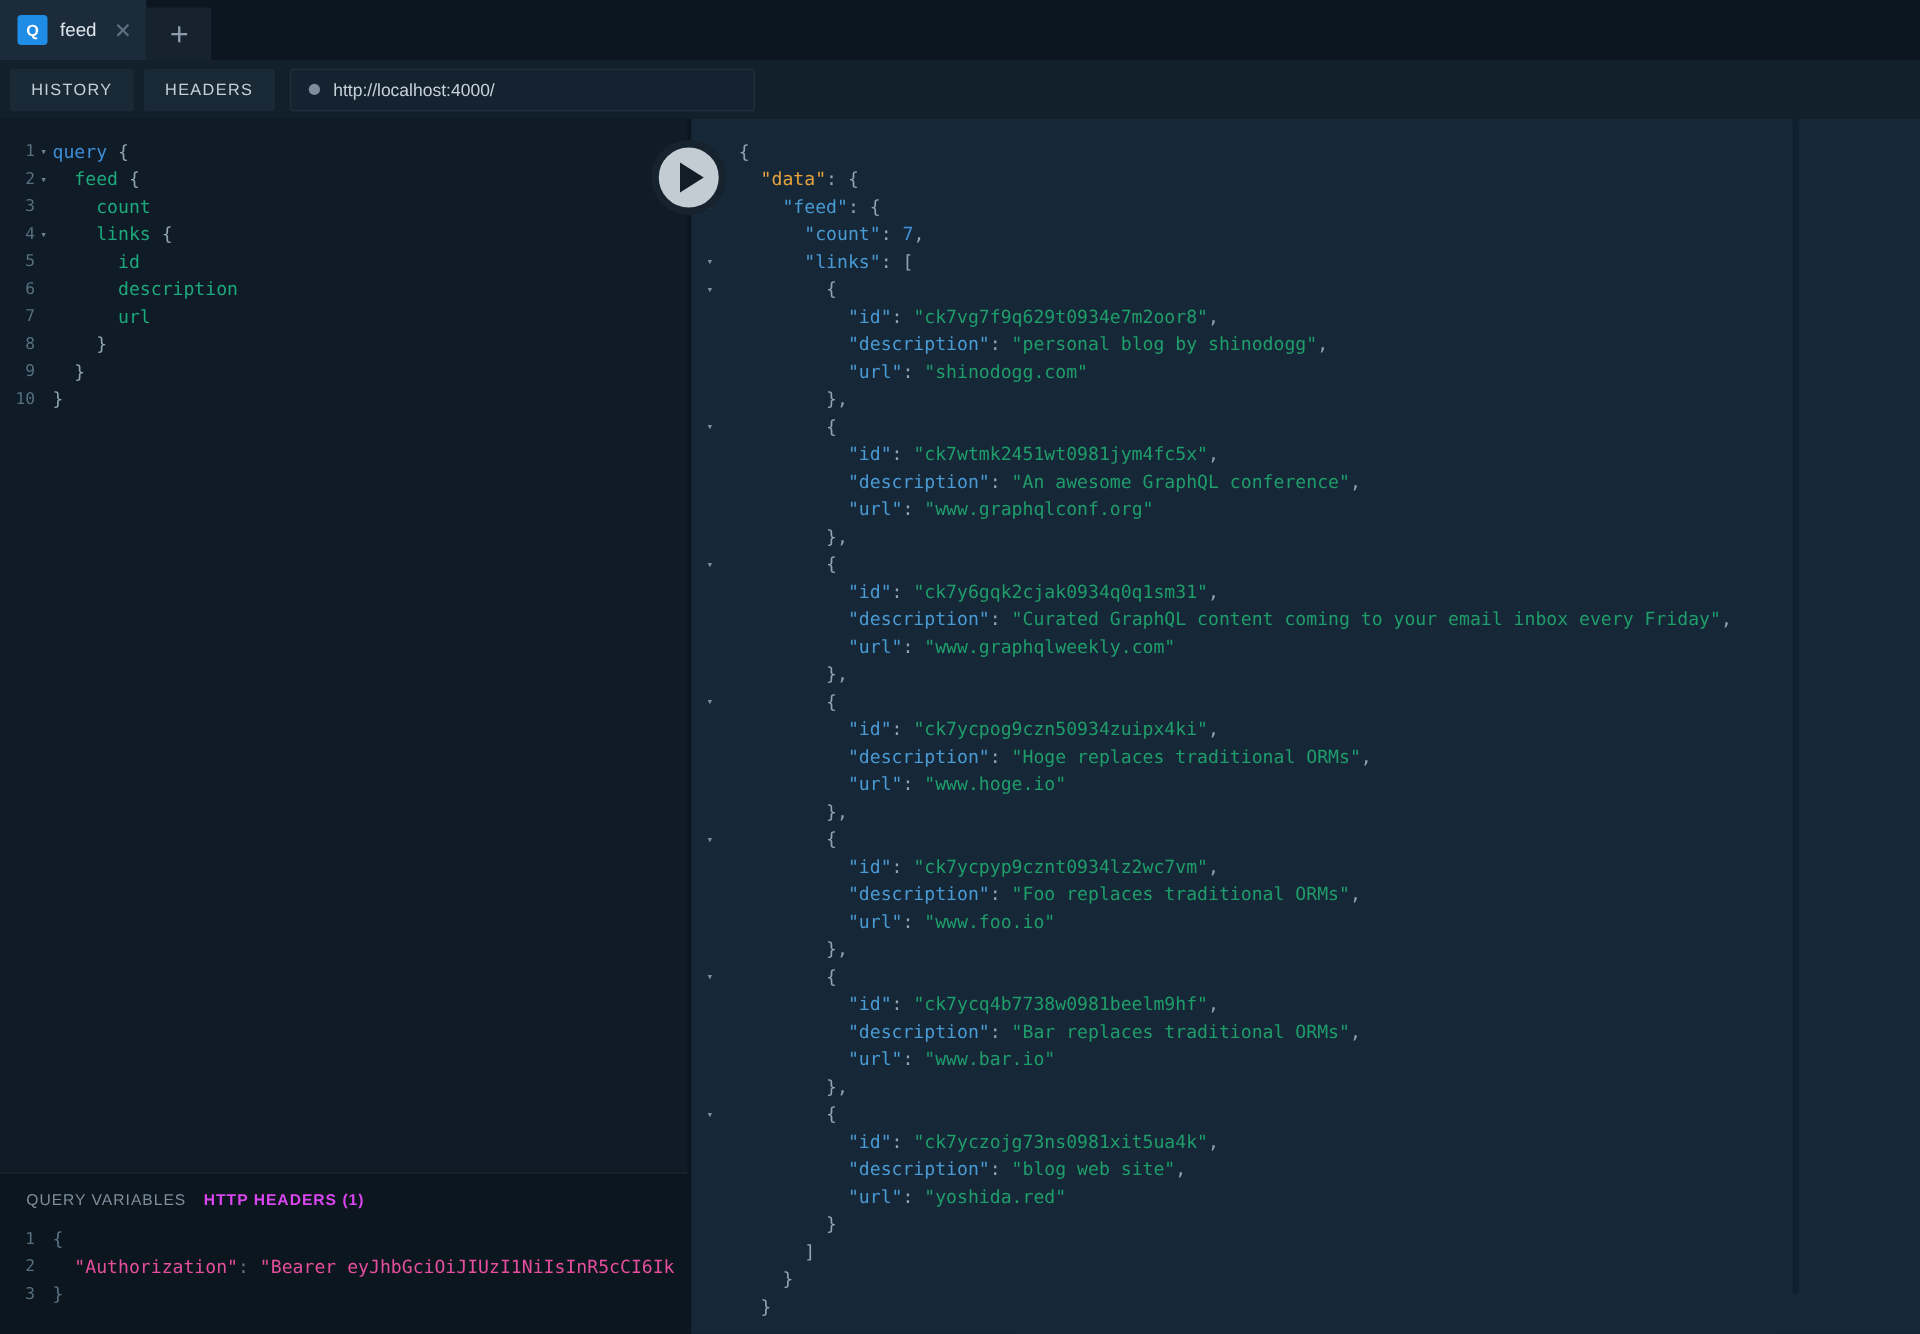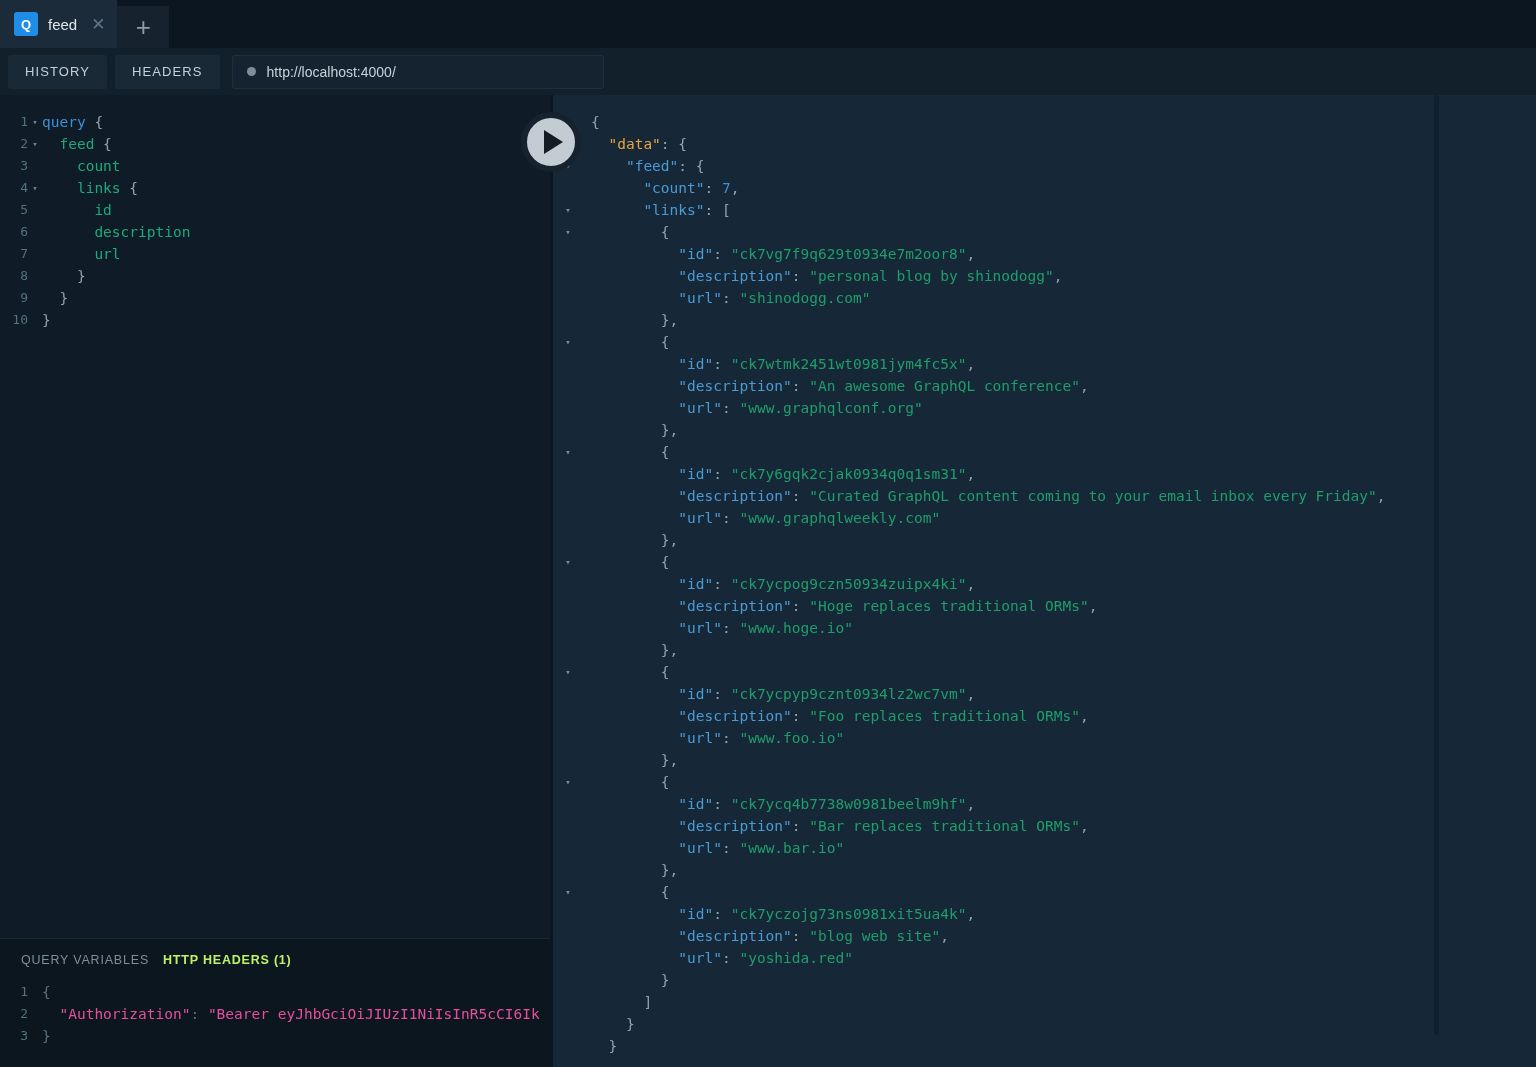--- a/index.html
+++ b/index.html
@@ -153,21 +153,21 @@
   }
   #bp-tabs {
     display: flex; align-items: flex-end; gap: 14px;
     padding: 14px 0 0 21px;
   }
   .bp-tab {
     font-size: 12.5px; letter-spacing: 0.8px;
     cursor: pointer;
   }
   .bp-tab.inactive { color: #7d8e9c; font-weight: normal; }
-  .bp-tab.active { color: #bef264; font-weight: bold; }
+  .bp-tab.active { color: #d946ef; font-weight: bold; }
   #bp-code { padding: 14px 0 0 0; overflow: hidden; }
   .hstr { color: #e64e9e; }
   .hkey { color: #e64e9e; }
   .hbrc { color: #5b7081; }
 </style>
 </head>
 <body>
 
 <div id="tabbar">
   <div class="tab">

